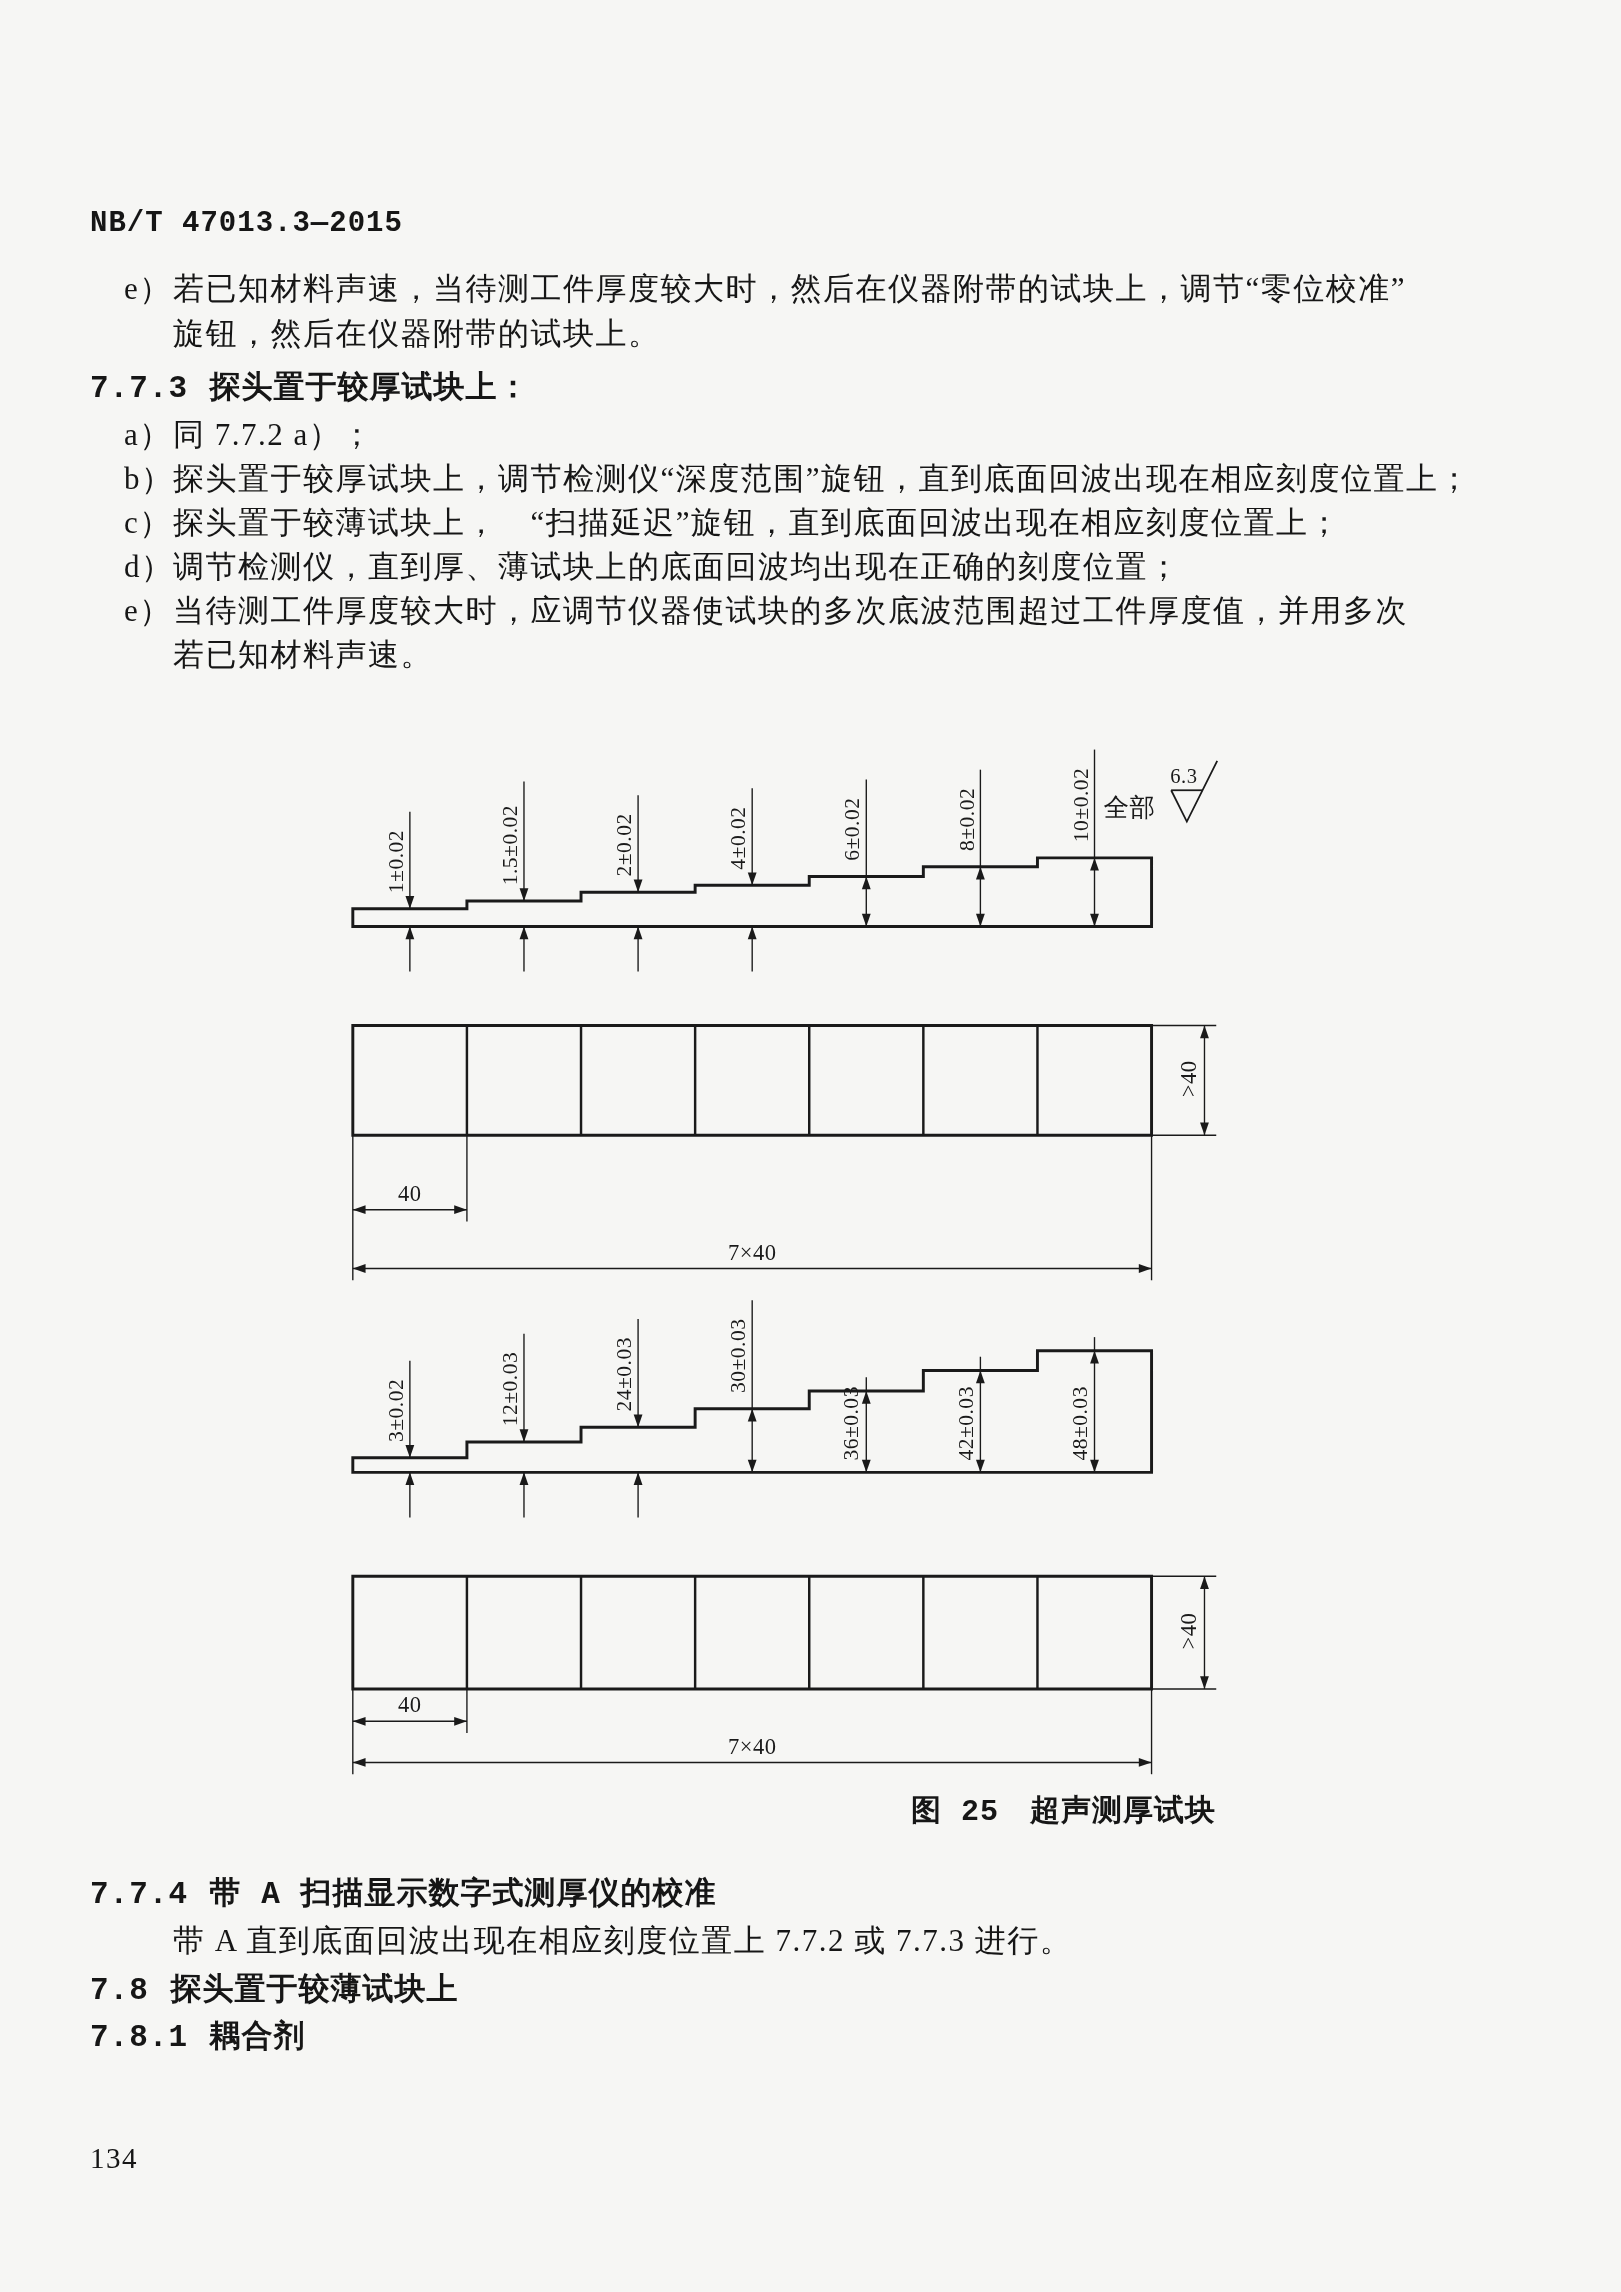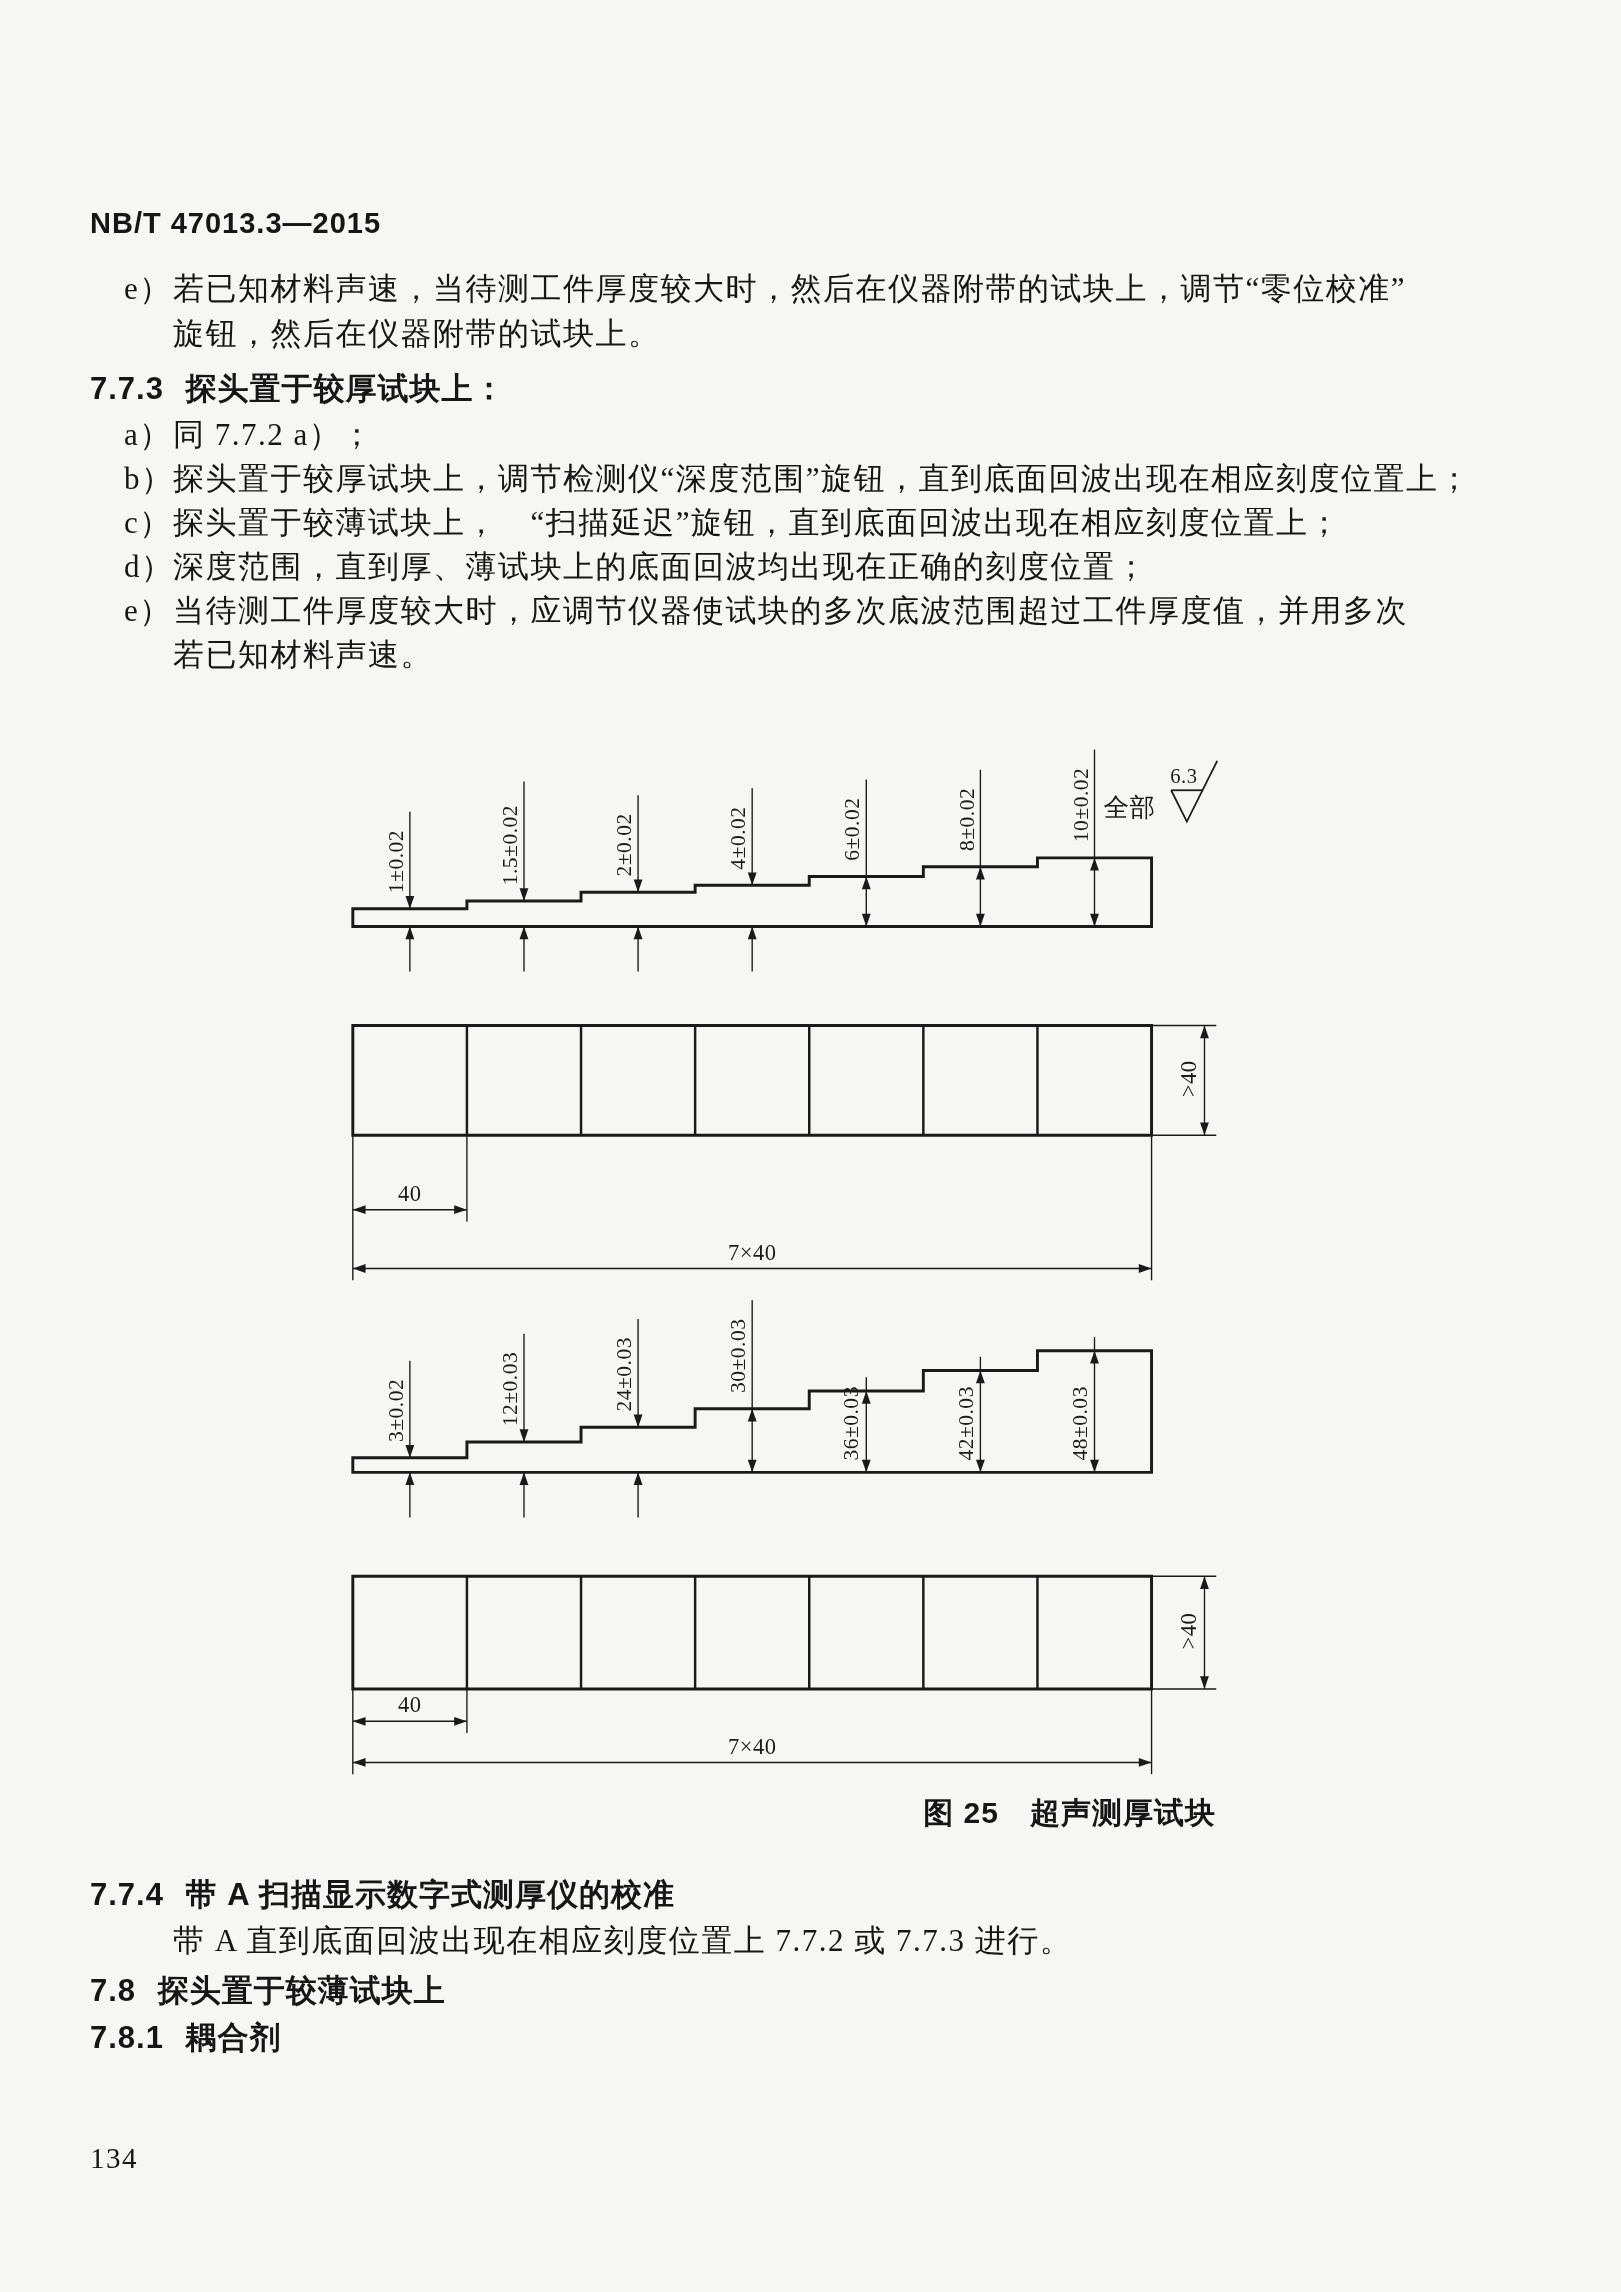--- a/index.html
+++ b/index.html
@@ -2,21 +2,21 @@
 <html><head>
 <meta charset="utf-8">
 <style>
   html,body{margin:0;padding:0;}
   body{
     width:1621px;height:2293px;position:relative;
     background:#f6f6f4;overflow:hidden;
     font-family:"Liberation Serif","DejaVu Serif",serif;color:#161616;
   }
   .t{position:absolute;font-size:31px;line-height:1.1;letter-spacing:1.5px;white-space:nowrap;}
-  .h{font-family:Liberation Sans, sans-serif;font-weight:bold;letter-spacing:1px;}
+  .h{font-family:Liberation Mono, monospace;font-weight:bold;letter-spacing:1px;}
   .gap{display:inline-block;width:21.6px;}
   .caption{position:absolute;left:353px;width:863px;text-align:right;font-size:30px;}
   .pagenum{position:absolute;font-size:29px;}
   #fig{position:absolute;left:0;top:0;}
   text{letter-spacing:0.5px;}
 </style>
 </head>
 <body>
 
 <div class="t h" style="left:90px;top:208px;font-size:29px">NB/T 47013.3—2015</div>
@@ -32,21 +32,21 @@
 <div class="t" style="left:124px;top:418px">a）</div>
 <div class="t" style="left:173px;top:418px">同 7.7.2 a）；</div>
 
 <div class="t" style="left:124px;top:462px">b）</div>
 <div class="t" style="left:173px;top:462px">探头置于较厚试块上，调节检测仪“深度范围”旋钮，直到底面回波出现在相应刻度位置上；</div>
 
 <div class="t" style="left:124px;top:506px">c）</div>
 <div class="t" style="left:173px;top:506px">探头置于较薄试块上，　“扫描延迟”旋钮，直到底面回波出现在相应刻度位置上；</div>
 
 <div class="t" style="left:124px;top:550px">d）</div>
-<div class="t" style="left:173px;top:550px">深度范围，直到厚、薄试块上的底面回波均出现在正确的刻度位置；</div>
+<div class="t" style="left:173px;top:550px">调节检测仪，直到厚、薄试块上的底面回波均出现在正确的刻度位置；</div>
 
 <div class="t" style="left:124px;top:594px">e）</div>
 <div class="t" style="left:173px;top:594px">当待测工件厚度较大时，应调节仪器使试块的多次底波范围超过工件厚度值，并用多次</div>
 <div class="t" style="left:173px;top:638px">若已知材料声速。</div>
 
 <svg id="fig" width="1621" height="2293" viewBox="0 0 1654 2339">
     <polygon points="360,945 360,927 476.42857142857144,927 476.42857142857144,919 592.8571428571429,919 592.8571428571429,910 709.2857142857142,910 709.2857142857142,903 825.7142857142858,903 825.7142857142858,894 942.1428571428571,894 942.1428571428571,884 1058.5714285714284,884 1058.5714285714284,875 1175,875 1175,945" fill="none" stroke="#1a1a1a" stroke-width="3" stroke-linejoin="miter"></polygon>
     <line x1="418.2142857142857" y1="828" x2="418.2142857142857" y2="927" stroke="#1a1a1a" stroke-width="1.4"></line>
     <text x="411.2142857142857" y="911" fill="#1a1a1a" font-size="22" text-anchor="start" font-family="&quot;Liberation Serif&quot;,&quot;DejaVu Serif&quot;,serif" transform="rotate(-90 411.2142857142857 911)">1±0.02</text>
     <polygon points="418.2142857142857,927 413.7142857142857,914 422.7142857142857,914" fill="#1a1a1a"></polygon>

